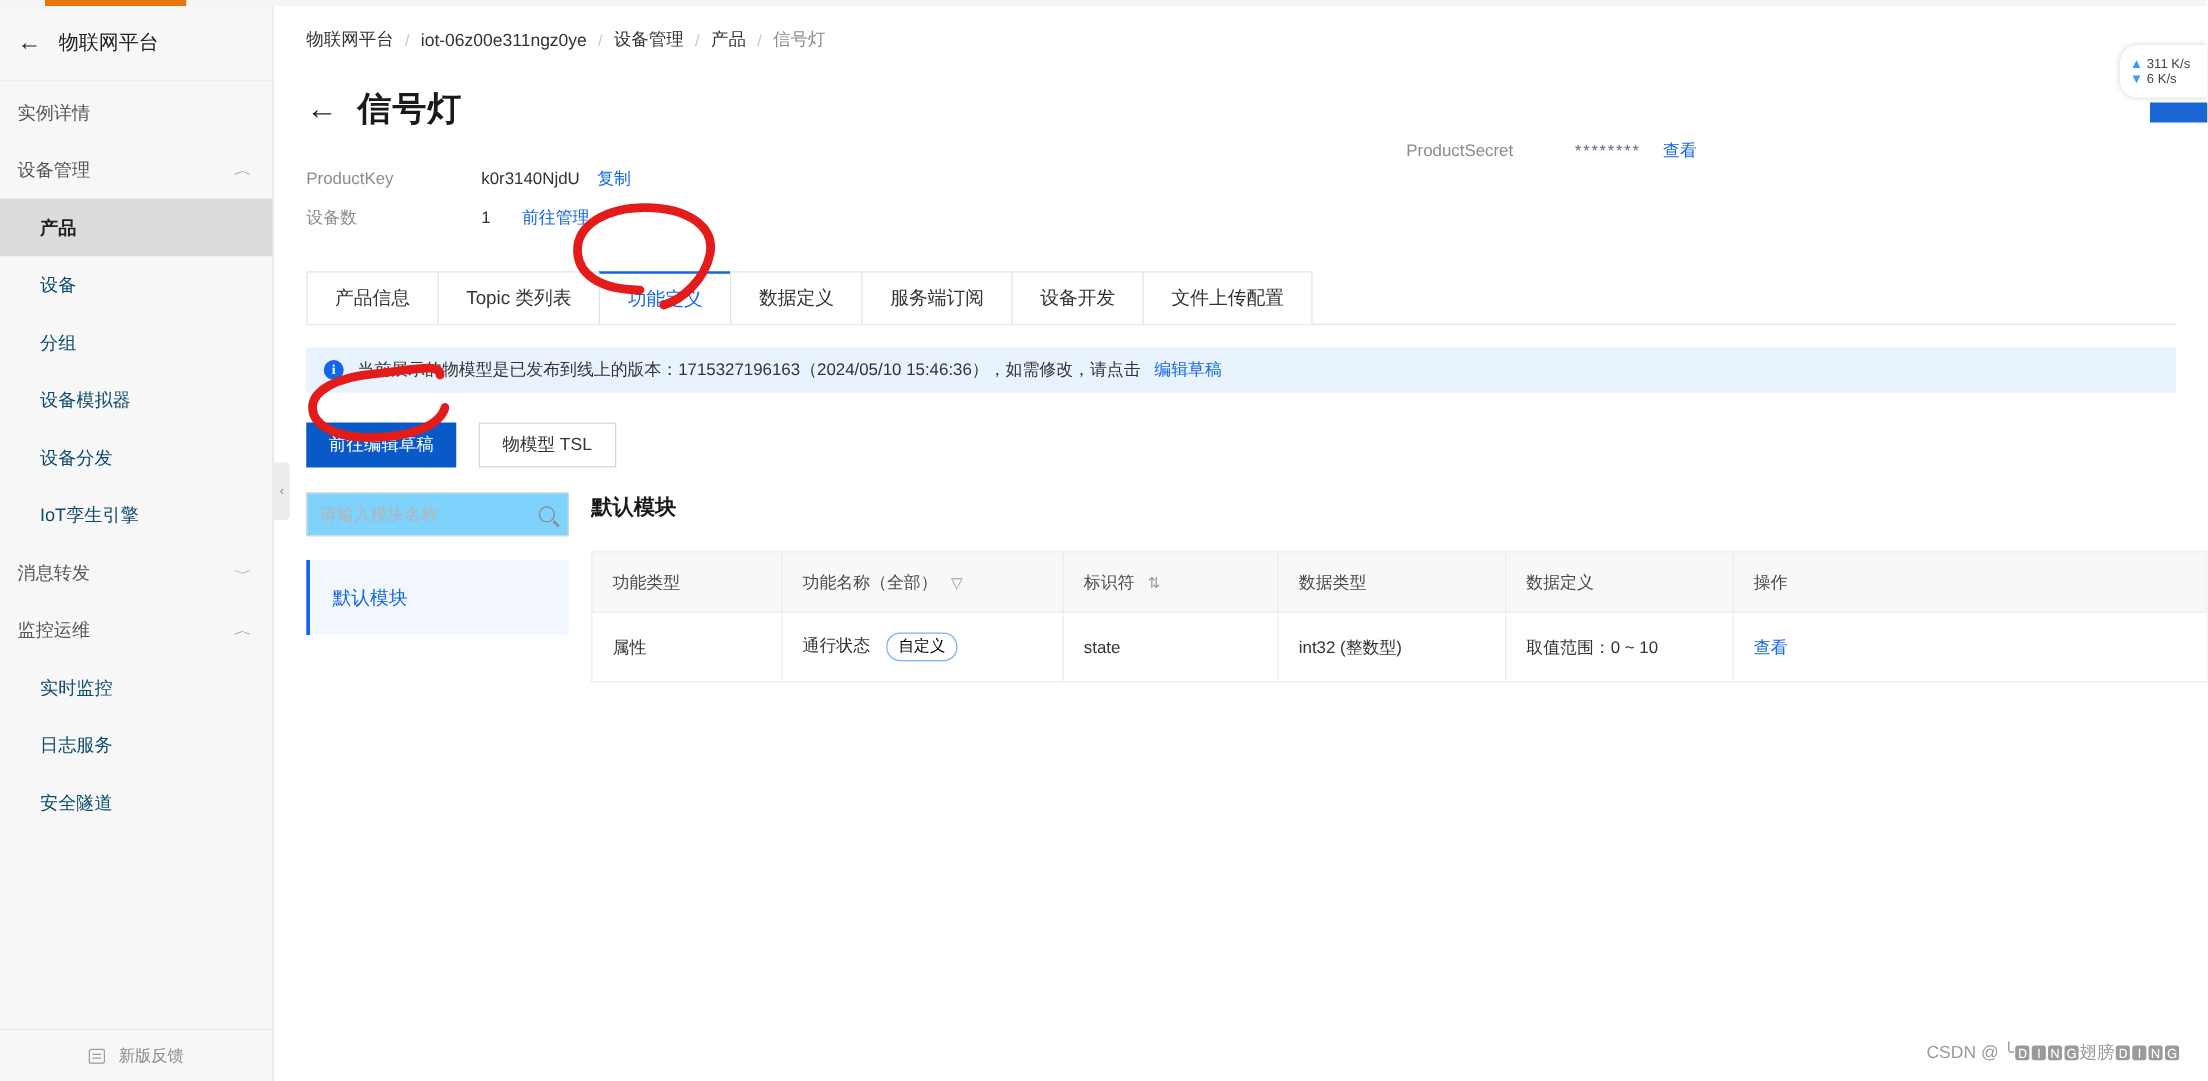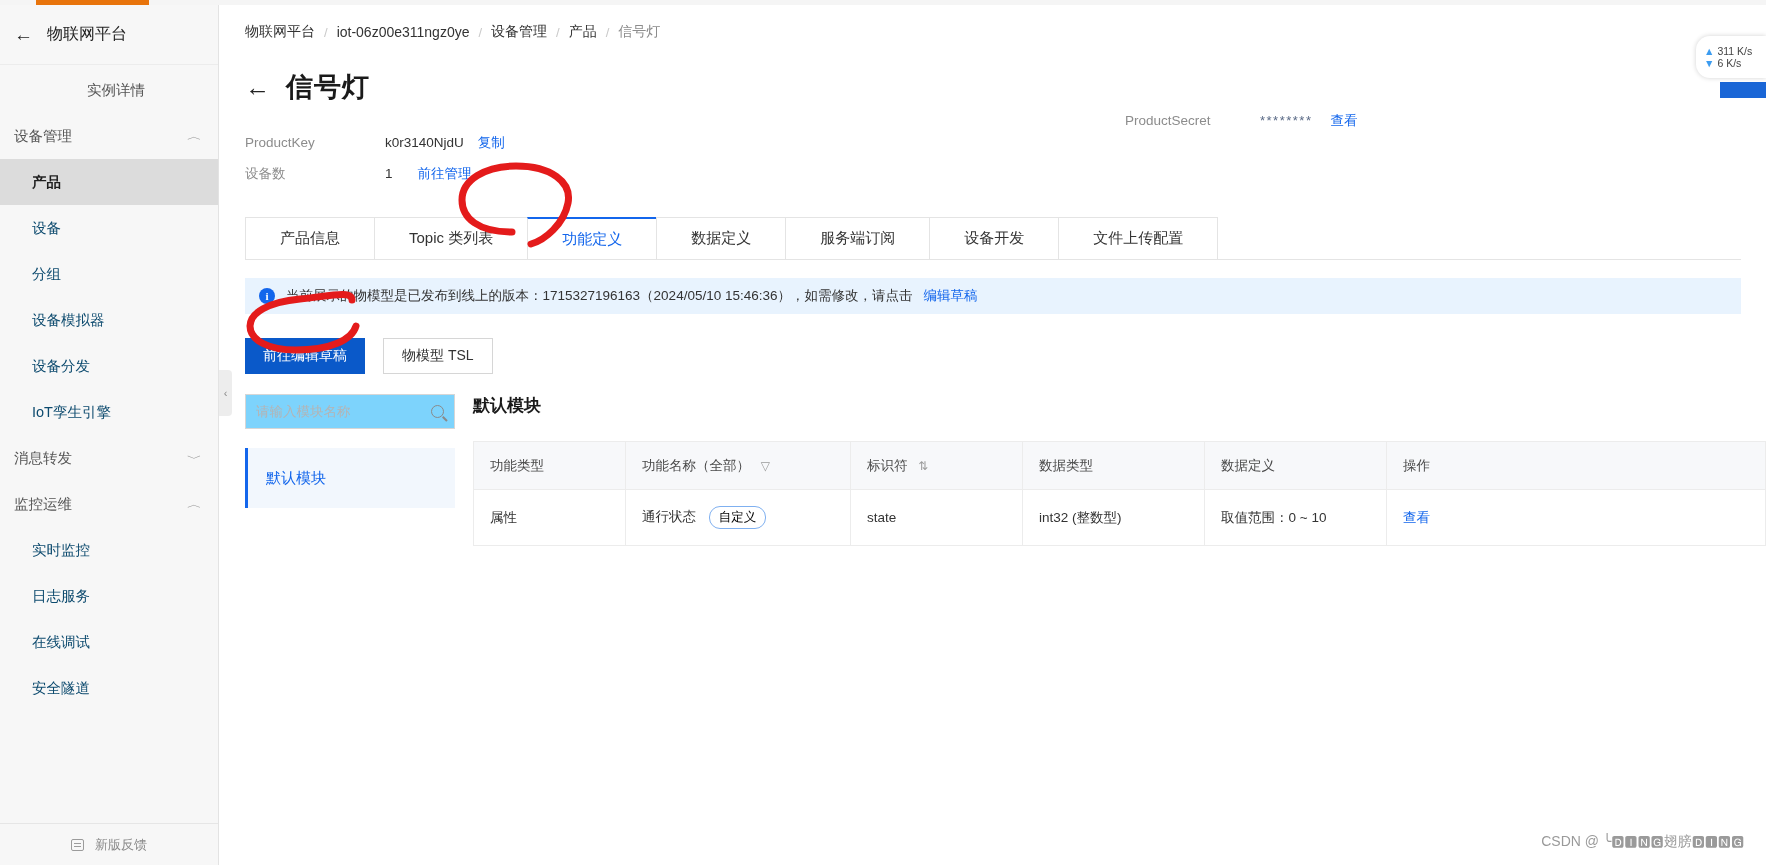--- a/index.html
+++ b/index.html
@@ -33,21 +33,21 @@
     padding:0 18px 0 14px; font-size:14.5px; color:#555; cursor:pointer;
   }
   .nav-group-head .chev { font-size:11px; color:#999; transform:scaleX(1.35); }
   .nav-item {
     height:46px; display:flex; align-items:center;
     padding-left:32px; font-size:14.5px; color:#0c4a6e; cursor:pointer;
   }
   .nav-item.active { background:#dcdcdc; color:#1f1f1f; font-weight:bold; }
   .nav-plain {
     height:46px; display:flex; align-items:center;
-    padding-left:14px; font-size:14.5px; color:#555; cursor:pointer;justify-content:center;
+    padding-left:14px; font-size:14.5px; color:#555; cursor:pointer;
   }
   .side-foot {
     height:42px; border-top:1px solid #e6e6e6;
     display:flex; align-items:center; justify-content:center; gap:11px;
     font-size:13px; color:#8a8a8a;
   }
   .feedback-ico { width:13px; height:12px; border:1px solid #9b9b9b; border-radius:2px; position:relative; }
   .feedback-ico:before { content:""; position:absolute; left:2px; top:3px; width:7px; height:1px; background:#9b9b9b; box-shadow:0 3px 0 #9b9b9b; }
 
   
@@ -75,21 +75,21 @@
   .meta-label { width:140px; color:#8c8c8c; }
   .meta-value { color:#333; }
   .link { color:#1366ec; cursor:pointer; }
   .meta-right { position:absolute; left:905px; top:0; display:flex; align-items:center; height:31px; font-size:13.5px; }
   .meta-right .meta-label { width:135px; }
   .meta-right .mask { color:#5a6a86; letter-spacing:1.5px; font-size:13px; margin-right:18px; }
 
   
   .tabs { margin:28px 25px 0 25px; display:flex; border-bottom:1px solid #e4e4e4; }
   .tab {
-    height:42px; padding:0 34px; display:flex; align-items:center; justify-content:center;
+    height:42px; padding:0 22px; display:flex; align-items:center; justify-content:center;
     font-size:15px; color:#333; cursor:pointer;
     border:1px solid #e4e4e4; border-bottom:none; border-right:none; background:#fff;
   }
   .tab:last-child { border-right:1px solid #e4e4e4; }
   .tab.active { color:#1366ec; border-top:2px solid #1366ec; }
 
   
   .banner {
     margin:18px 25px 0 25px; min-height:36px; background:#e8f3fe;
     display:flex; align-items:center; gap:11px; padding:0 14px;
@@ -222,23 +222,20 @@
     <div class="nav-group-head">
       <span>监控运维</span>
       <span class="chev">︿</span>
     </div>
 
     <div class="nav-item">
       <span>实时监控</span>
     </div>
     <div class="nav-item">
       <span>日志服务</span>
-    </div>
-    <div class="nav-item">
-      <span>在线调试</span>
     </div>
     <div class="nav-item">
       <span>安全隧道</span>
     </div>
   </div>
   <div class="side-foot">
     <span class="feedback-ico"></span>
     <span>新版反馈</span>
   </div>
 </div>

